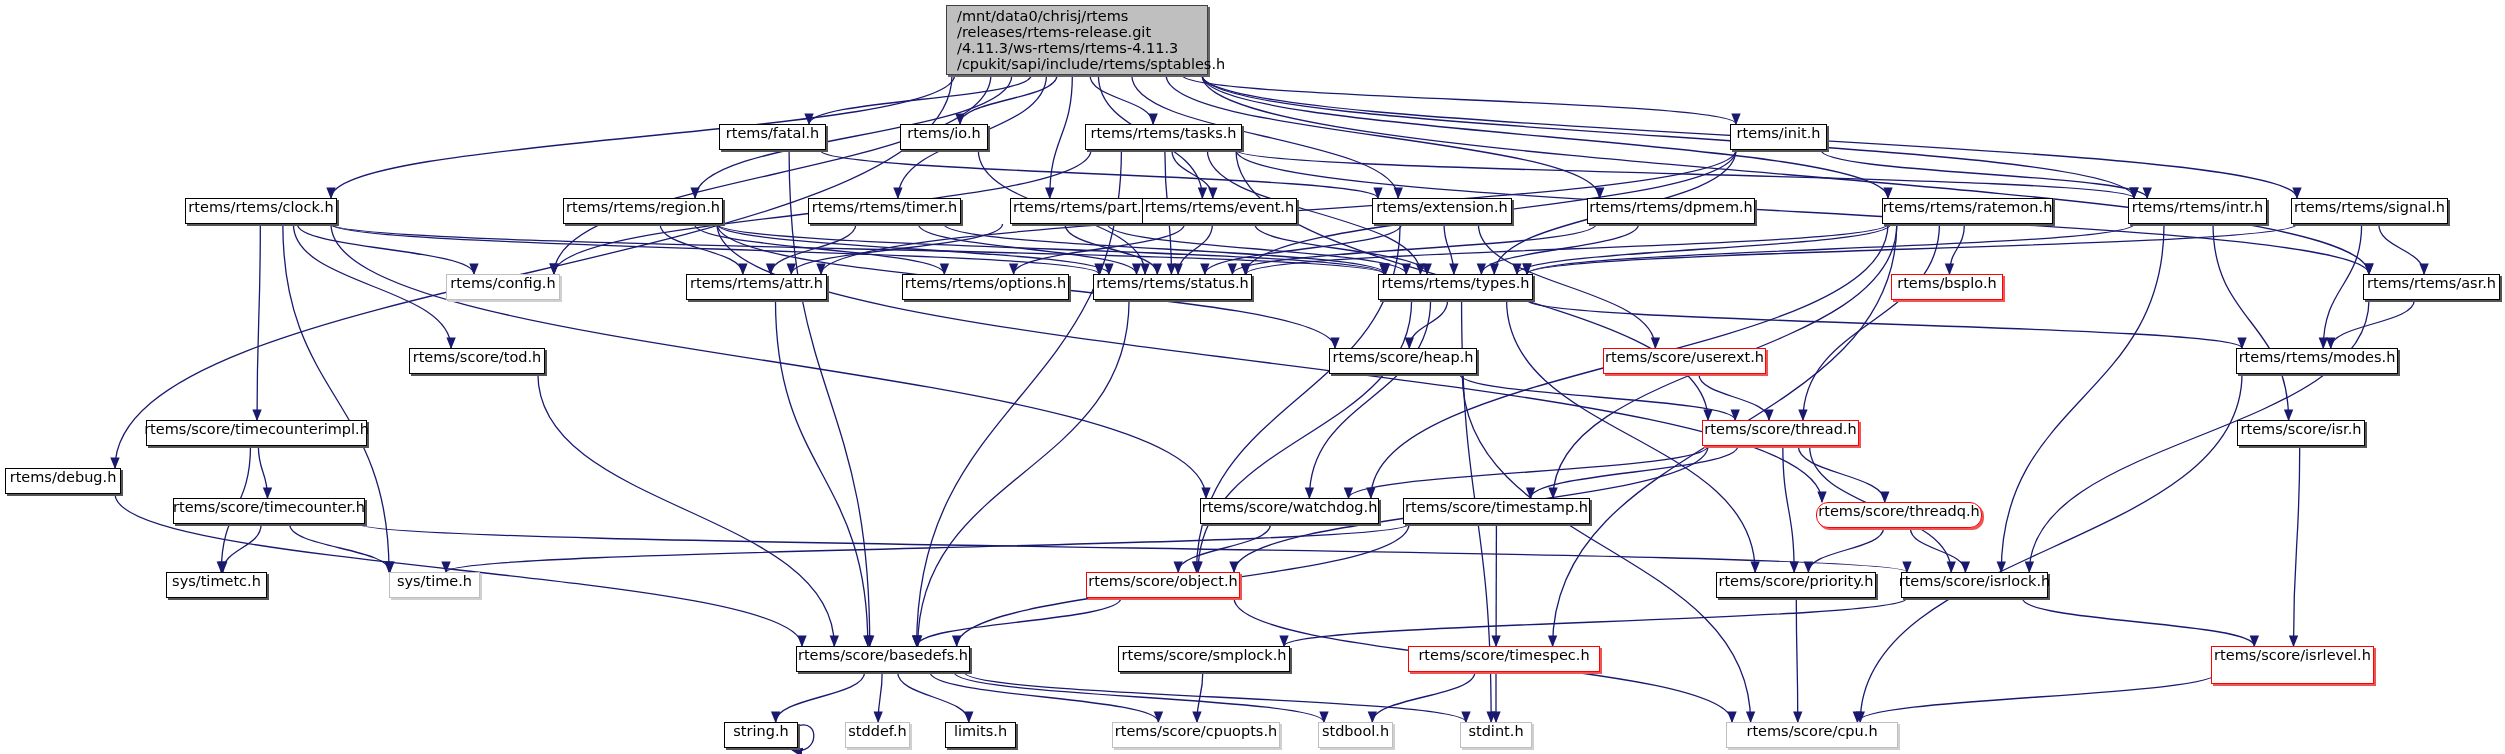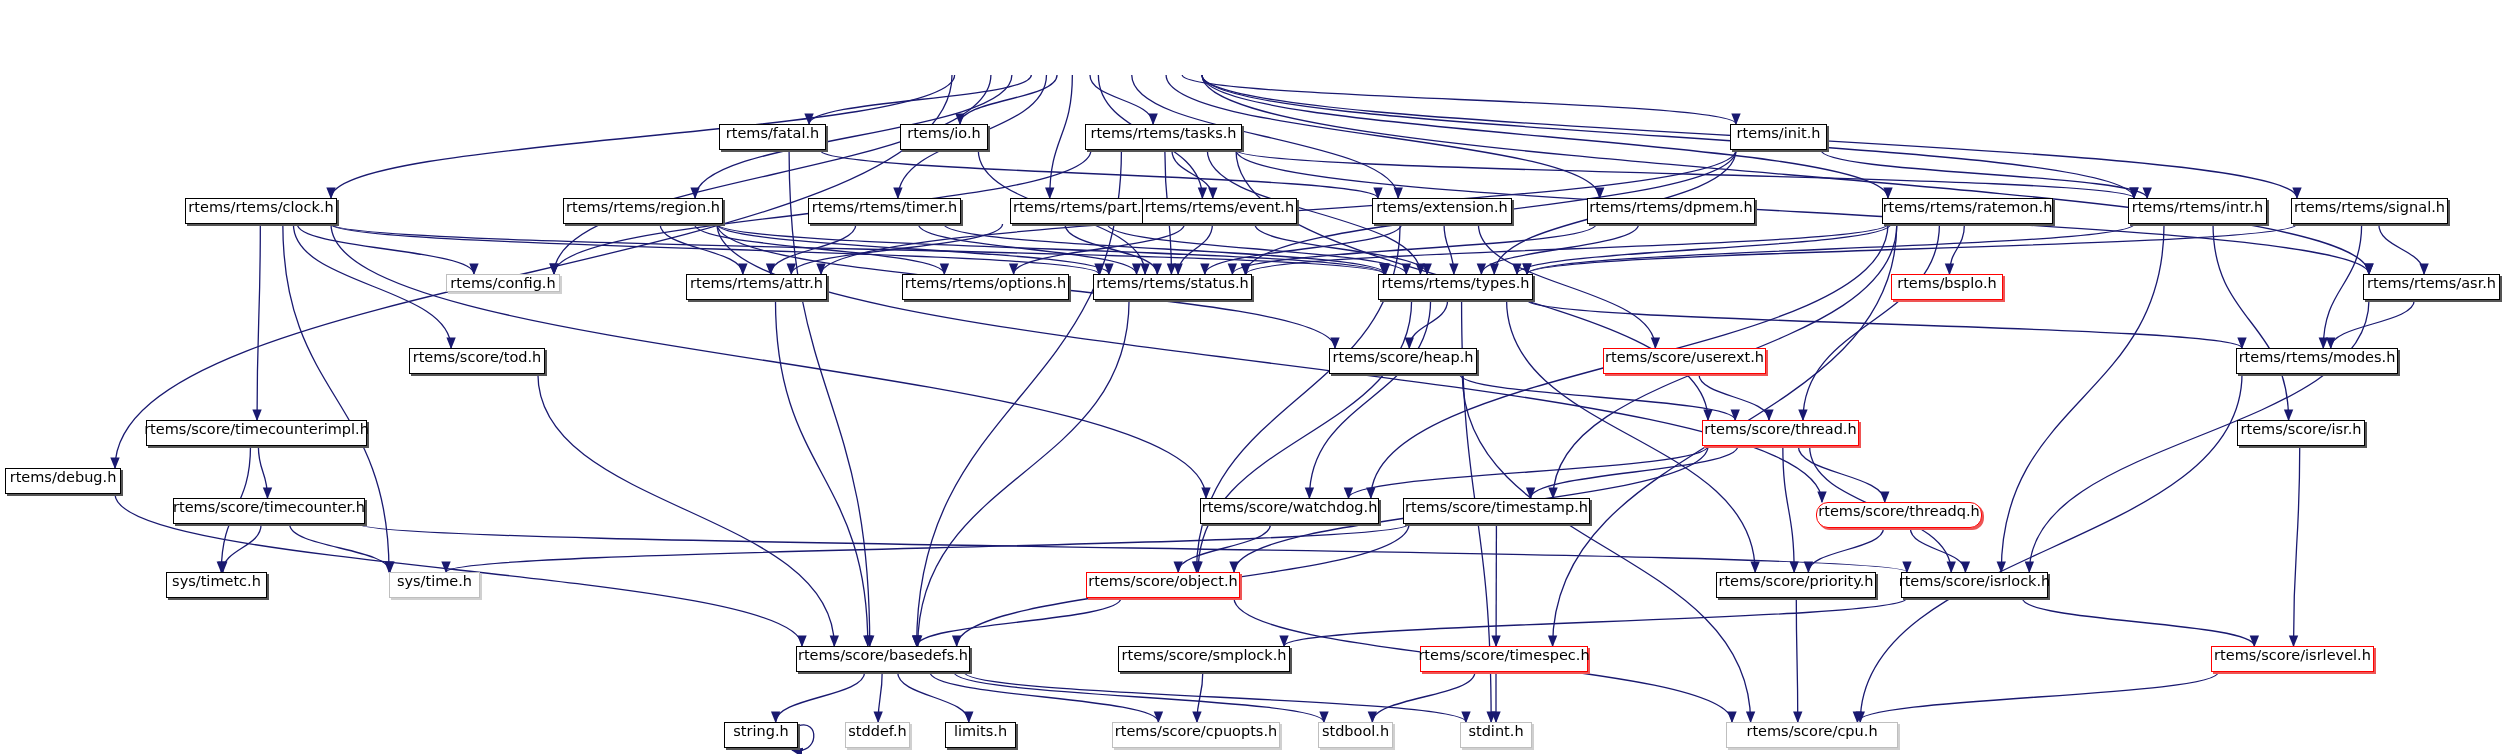--- a/index.html
+++ b/index.html
@@ -145,28 +145,34 @@
       <path fill="none" stroke="#191970" stroke-width="1.3" marker-end="url(#arrow)" d="M929.95,672 C929.95,697 1158.44,697 1158.44,722"></path>
       <path fill="none" stroke="#191970" stroke-width="1.3" marker-end="url(#arrow)" d="M953.875,672 C953.875,697 1324,697 1324,722"></path>
       <path fill="none" stroke="#191970" stroke-width="1.3" marker-end="url(#arrow)" d="M964,672 C964,697 1466,697 1466,722"></path>
       <path fill="none" stroke="#191970" stroke-width="1.3" marker-end="url(#arrow)" d="M1202.8,672 C1202.8,697 1196.96,697 1196.96,722"></path>
       <path fill="none" stroke="#191970" stroke-width="1.3" marker-end="url(#arrow)" d="M1474.925,672 C1474.925,697 1372.36,697 1372.36,722"></path>
       <path fill="none" stroke="#191970" stroke-width="1.3" marker-end="url(#arrow)" d="M1496,672 C1496,697 1496,697 1496,722"></path>
       <path fill="none" stroke="#191970" stroke-width="1.3" marker-end="url(#arrow)" d="M2218.325,672 C2218.325,697 1857.34,697 1857.34,722"></path>
       <path fill="none" stroke="#191970" stroke-width="1.3" marker-end="url(#arrow)" d="M115,494 C115,570 802,570 802,646"></path>
       <path fill="none" stroke="#191970" stroke-width="1.3" marker-end="url(#arrow)" d="M798,726 C820,718 820,756 792,750"></path>
     </svg>
+  <div id="root-node" class="node-box root" style="left: 946px; top: 5px; width: 262px; height: 70px;">
+    <span>/mnt/data0/chrisj/rtems</span>
+    <span>/releases/rtems-release.git</span>
+    <span>/4.11.3/ws-rtems/rtems-4.11.3</span>
+    <span>/cpukit/sapi/include/rtems/sptables.h</span>
+  </div>
   <div id="nodes">
       <div class="node-box " style="left: 5px; top: 468px; width: 116px; height: 26px;">
         <span>rtems/debug.h</span>
       </div>
       <div class="node-box " style="left: 185px; top: 198px; width: 152px; height: 26px;">
         <span>rtems/rtems/clock.h</span>
       </div>
-      <div class="node-box gray" style="left: 446px; top: 274px; width: 114px; height: 18px;">
+      <div class="node-box gray" style="left: 446px; top: 274px; width: 114px; height: 26px;">
         <span>rtems/config.h</span>
       </div>
       <div class="node-box " style="left: 719px; top: 124px; width: 107px; height: 26px;">
         <span>rtems/fatal.h</span>
       </div>
       <div class="node-box " style="left: 900px; top: 124px; width: 88px; height: 26px;">
         <span>rtems/io.h</span>
       </div>
       <div class="node-box " style="left: 563px; top: 198px; width: 160px; height: 26px;">
         <span>rtems/rtems/region.h</span>
@@ -266,24 +272,24 @@
       </div>
       <div class="node-box " style="left: 1901px; top: 572px; width: 147px; height: 26px;">
         <span>rtems/score/isrlock.h</span>
       </div>
       <div class="node-box " style="left: 796px; top: 646px; width: 174px; height: 26px;">
         <span>rtems/score/basedefs.h</span>
       </div>
       <div class="node-box " style="left: 1118px; top: 646px; width: 172px; height: 26px;">
         <span>rtems/score/smplock.h</span>
       </div>
-      <div class="node-box red" style="left: 1408px; top: 646px; width: 168px; height: 26px; margin-left: 12px;">
+      <div class="node-box red" style="left: 1408px; top: 646px; width: 192px; height: 26px;">
         <span>rtems/score/timespec.h</span>
       </div>
-      <div class="node-box red" style="left: 2211px; top: 646px; width: 163px; height: 26px;">
+      <div class="node-box red" style="left: 2211px; top: 646px; width: 163px; height: 38px;">
         <span>rtems/score/isrlevel.h</span>
       </div>
       <div class="node-box " style="left: 724px; top: 722px; width: 74px; height: 26px;">
         <span>string.h</span>
       </div>
       <div class="node-box gray" style="left: 845px; top: 722px; width: 65px; height: 26px;">
         <span>stddef.h</span>
       </div>
       <div class="node-box " style="left: 945px; top: 722px; width: 71px; height: 26px;">
         <span>limits.h</span>

